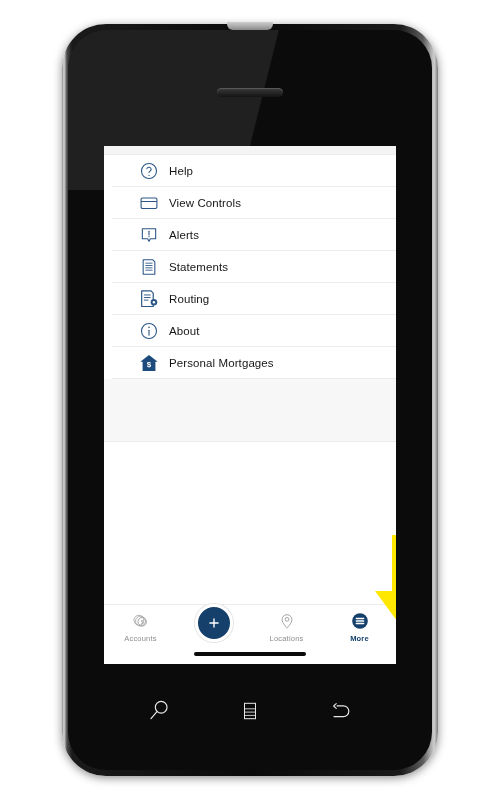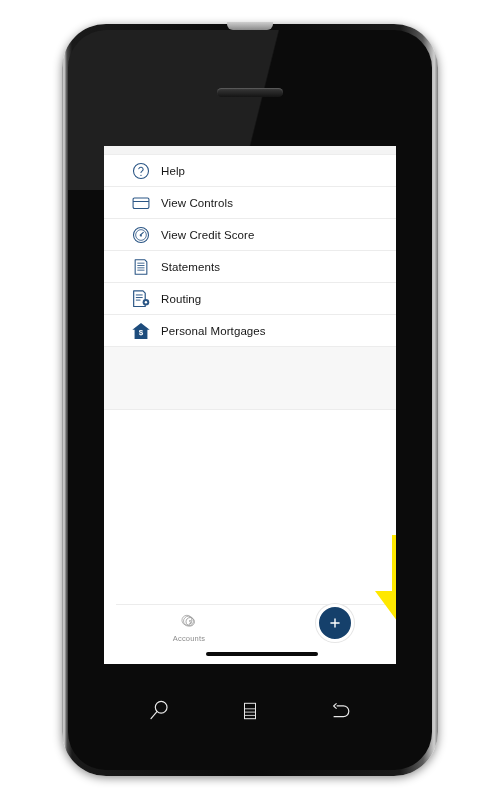--- a/index.html
+++ b/index.html
@@ -45,39 +45,39 @@
   #screen{
     position:absolute;left:36px;top:116px;width:292px;height:518px;
     background:#ffffff;overflow:hidden;
   }
   #status-strip{height:8px;background:#f4f4f4;border-bottom:1px solid #ededed;}
 
   
   #menu-list{background:#ffffff;}
   .menu-row{
     display:flex;align-items:center;height:32px;padding:0 26px;
-    border-bottom:1px solid #ececec;box-sizing:border-box;
+    border-bottom:1px solid #ececec;box-sizing:border-box;margin-left:8px;
   }
   .menu-icon{
     width:22px;height:22px;flex:0 0 22px;margin-right:9px;
     display:flex;align-items:center;justify-content:center;
   }
   .menu-icon svg{display:block;}
   .menu-label{
     font-size:11.5px;color:#161616;letter-spacing:.1px;
     white-space:nowrap;
   }
 
   
   #list-filler{background:#f7f7f7;height:62px;border-bottom:1px solid #ececec;}
 
   
   #tab-bar{
     position:absolute;left:0;bottom:0;width:100%;height:60px;
-    background:#ffffff;border-top:1px solid #ececec;box-sizing:border-box;margin-left:12px;
+    background:#ffffff;border-top:1px solid #ececec;box-sizing:border-box;
   }
   #tab-items{
     display:flex;align-items:flex-start;justify-content:space-around;
     padding-top:5px;height:44px;
   }
   .tab-item{
     display:flex;flex-direction:column;align-items:center;justify-content:flex-start;
     width:56px;
   }
   .tab-icon{height:22px;display:flex;align-items:center;justify-content:center;}
@@ -140,32 +140,31 @@
         <div class="menu-row">
           <span class="menu-icon">
             <svg width="20" height="20" viewBox="0 0 24 24" fill="none" stroke="#2b5685" stroke-width="1.3">
               <rect x="2.5" y="6" width="19" height="12.5" rx="1.6"></rect>
               <path d="M2.5 10.2h19"></path>
             </svg>
           </span>
           <span class="menu-label">View Controls</span>
         </div>
 
-
-        <div class="menu-row">
-          <span class="menu-icon">
-            <svg width="20" height="20" viewBox="0 0 24 24" fill="none" stroke="#2b5685" stroke-width="1.3">
-              <circle cx="12" cy="12" r="9"></circle>
-              <circle cx="12" cy="12" r="6.4" stroke-width="1"></circle>
-              <path d="M14.8 8.9 11 12.3" stroke-linecap="round"></path>
-              <circle cx="12" cy="12.8" r="1.1" fill="#2b5685" stroke="none"></circle>
-            </svg>
-          </span>
-          <span class="menu-label">View Credit Score</span>
-        </div>
+        <div class="menu-row">
+          <span class="menu-icon">
+            <svg width="20" height="20" viewBox="0 0 24 24" fill="none" stroke="#2b5685" stroke-width="1.3">
+              <path d="M4 4.5h16v12H13.6L12 19.6l-1.6-3.1H4z" stroke-linejoin="round"></path>
+              <path d="M12 7.6v4.3" stroke-linecap="round"></path>
+              <circle cx="12" cy="14" r=".8" fill="#2b5685" stroke="none"></circle>
+            </svg>
+          </span>
+          <span class="menu-label">Alerts</span>
+        </div>
+
 
         <div class="menu-row">
           <span class="menu-icon">
             <svg width="20" height="20" viewBox="0 0 24 24" fill="none" stroke="#2b5685" stroke-width="1.3">
               <path d="M5 3.2h11.4L19 5.8v15H5z" stroke-linejoin="round"></path>
               <path d="M7.6 7.4h8.6M7.6 10.2h8.6M7.6 13h8.6M7.6 15.8h8.6" stroke-width="1.05"></path>
             </svg>
           </span>
           <span class="menu-label">Statements</span>
         </div>
@@ -174,20 +173,30 @@
           <svg class="menu-icon" width="20" height="20" viewBox="0 0 24 24" fill="none" stroke="#2b5685" stroke-width="1.3">
             <path d="M4 3.2h10.2L16.6 5.6v14.6H4z" stroke-linejoin="round"></path>
             <path d="M6.4 7.6h7.4M6.4 10.4h7.4M6.4 13.2h5" stroke-width="1.05"></path>
             <circle cx="17.4" cy="15.6" r="3.6" fill="#2b5685" stroke="none"></circle>
             <circle cx="17.4" cy="15.6" r="1.3" fill="#ffffff" stroke="none"></circle>
           </svg>
           <span class="menu-label">Routing</span>
         </div>
 
 
+        <div class="menu-row">
+          <span class="menu-icon">
+            <svg width="20" height="20" viewBox="0 0 24 24" fill="none" stroke="#2b5685" stroke-width="1.3">
+              <circle cx="12" cy="12" r="9"></circle>
+              <path d="M12 11v6" stroke-linecap="round"></path>
+              <circle cx="12" cy="7.6" r=".95" fill="#2b5685" stroke="none"></circle>
+            </svg>
+          </span>
+          <span class="menu-label">About</span>
+        </div>
 
 
 
 
         <div class="menu-row">
           <span class="menu-icon">
             <svg width="20" height="20" viewBox="0 0 24 24" fill="#1d4c7c" stroke="none">
               <path d="M12 2.3 1.6 10.6h2.7v10.9h15.4V10.6h2.7z"></path>
               <text x="12" y="17.4" font-size="9.6" font-weight="bold" fill="#ffffff" text-anchor="middle" font-family="Liberation Sans, sans-serif">$</text>
             </svg>
@@ -216,21 +225,41 @@
 
 
           <div id="tab-center">
             <div id="plus-button">
               <svg width="14" height="14" viewBox="0 0 24 24" fill="none" stroke="#ffffff" stroke-width="2.4" stroke-linecap="round">
                 <path d="M12 5v14M5 12h14"></path>
               </svg>
             </div>
           </div>
 
-
+          <div class="tab-item">
+            <span class="tab-icon">
+              <svg width="18" height="18" viewBox="0 0 24 24" fill="none" stroke="#9a9a9a" stroke-width="1.2">
+                <path d="M12 21.5c0 0-6.6-7.1-6.6-11.3a6.6 6.6 0 0 1 13.2 0c0 4.2-6.6 11.3-6.6 11.3z" stroke-linejoin="round"></path>
+                <circle cx="12" cy="9.8" r="2.5"></circle>
+              </svg>
+            </span>
+            <span class="tab-label">Locations</span>
+          </div>
+
+          <div class="tab-item active">
+            <span class="tab-icon">
+              <svg width="20" height="20" viewBox="0 0 24 24">
+                <circle cx="12" cy="12" r="9.4" fill="#15406b"></circle>
+                <g stroke="#ffffff" stroke-width="1.7" stroke-linecap="round">
+                  <path d="M7.6 9h8.8M7.6 12h8.8M7.6 15h8.8"></path>
+                </g>
+              </svg>
+            </span>
+            <span class="tab-label">More</span>
+          </div>
 
         </div>
         <div id="home-indicator"></div>
       </div>
 
       <svg id="callout-arrow" viewBox="0 0 56 94">
         <path d="M17 0 h22 v56 h17 L28 94 L0 56 h17 z" fill="#ffe800"></path>
       </svg>
 
     </div>

